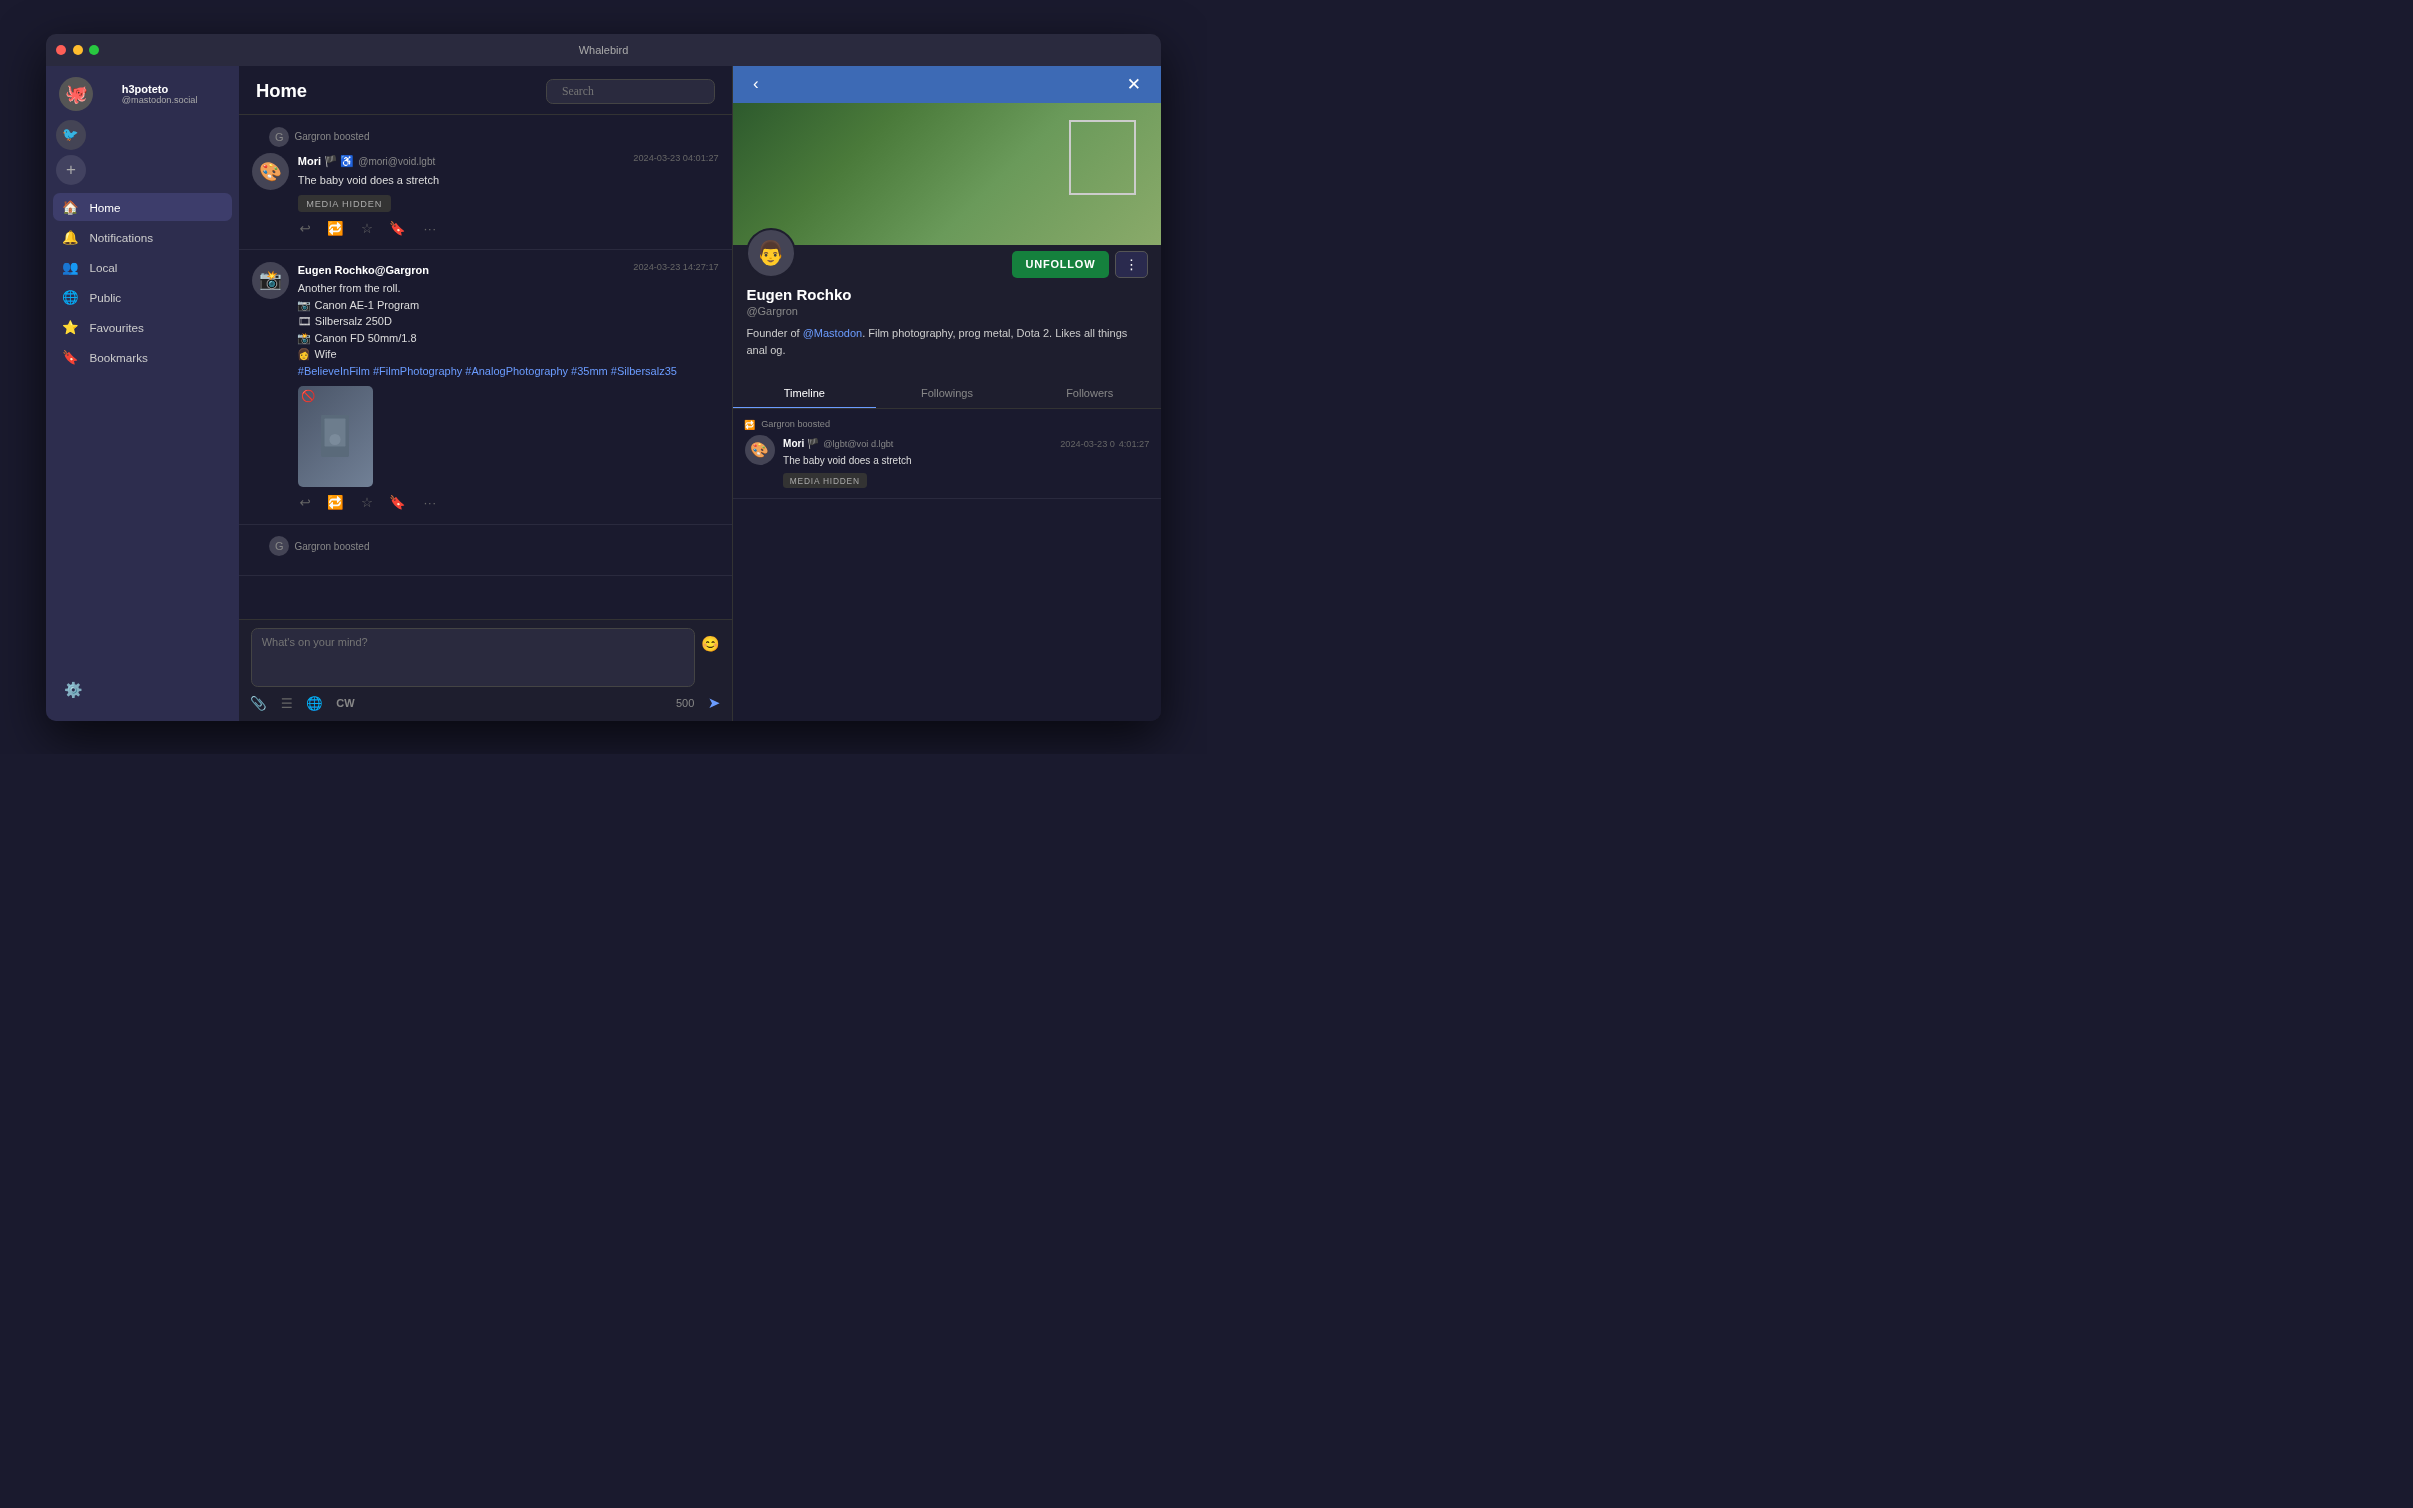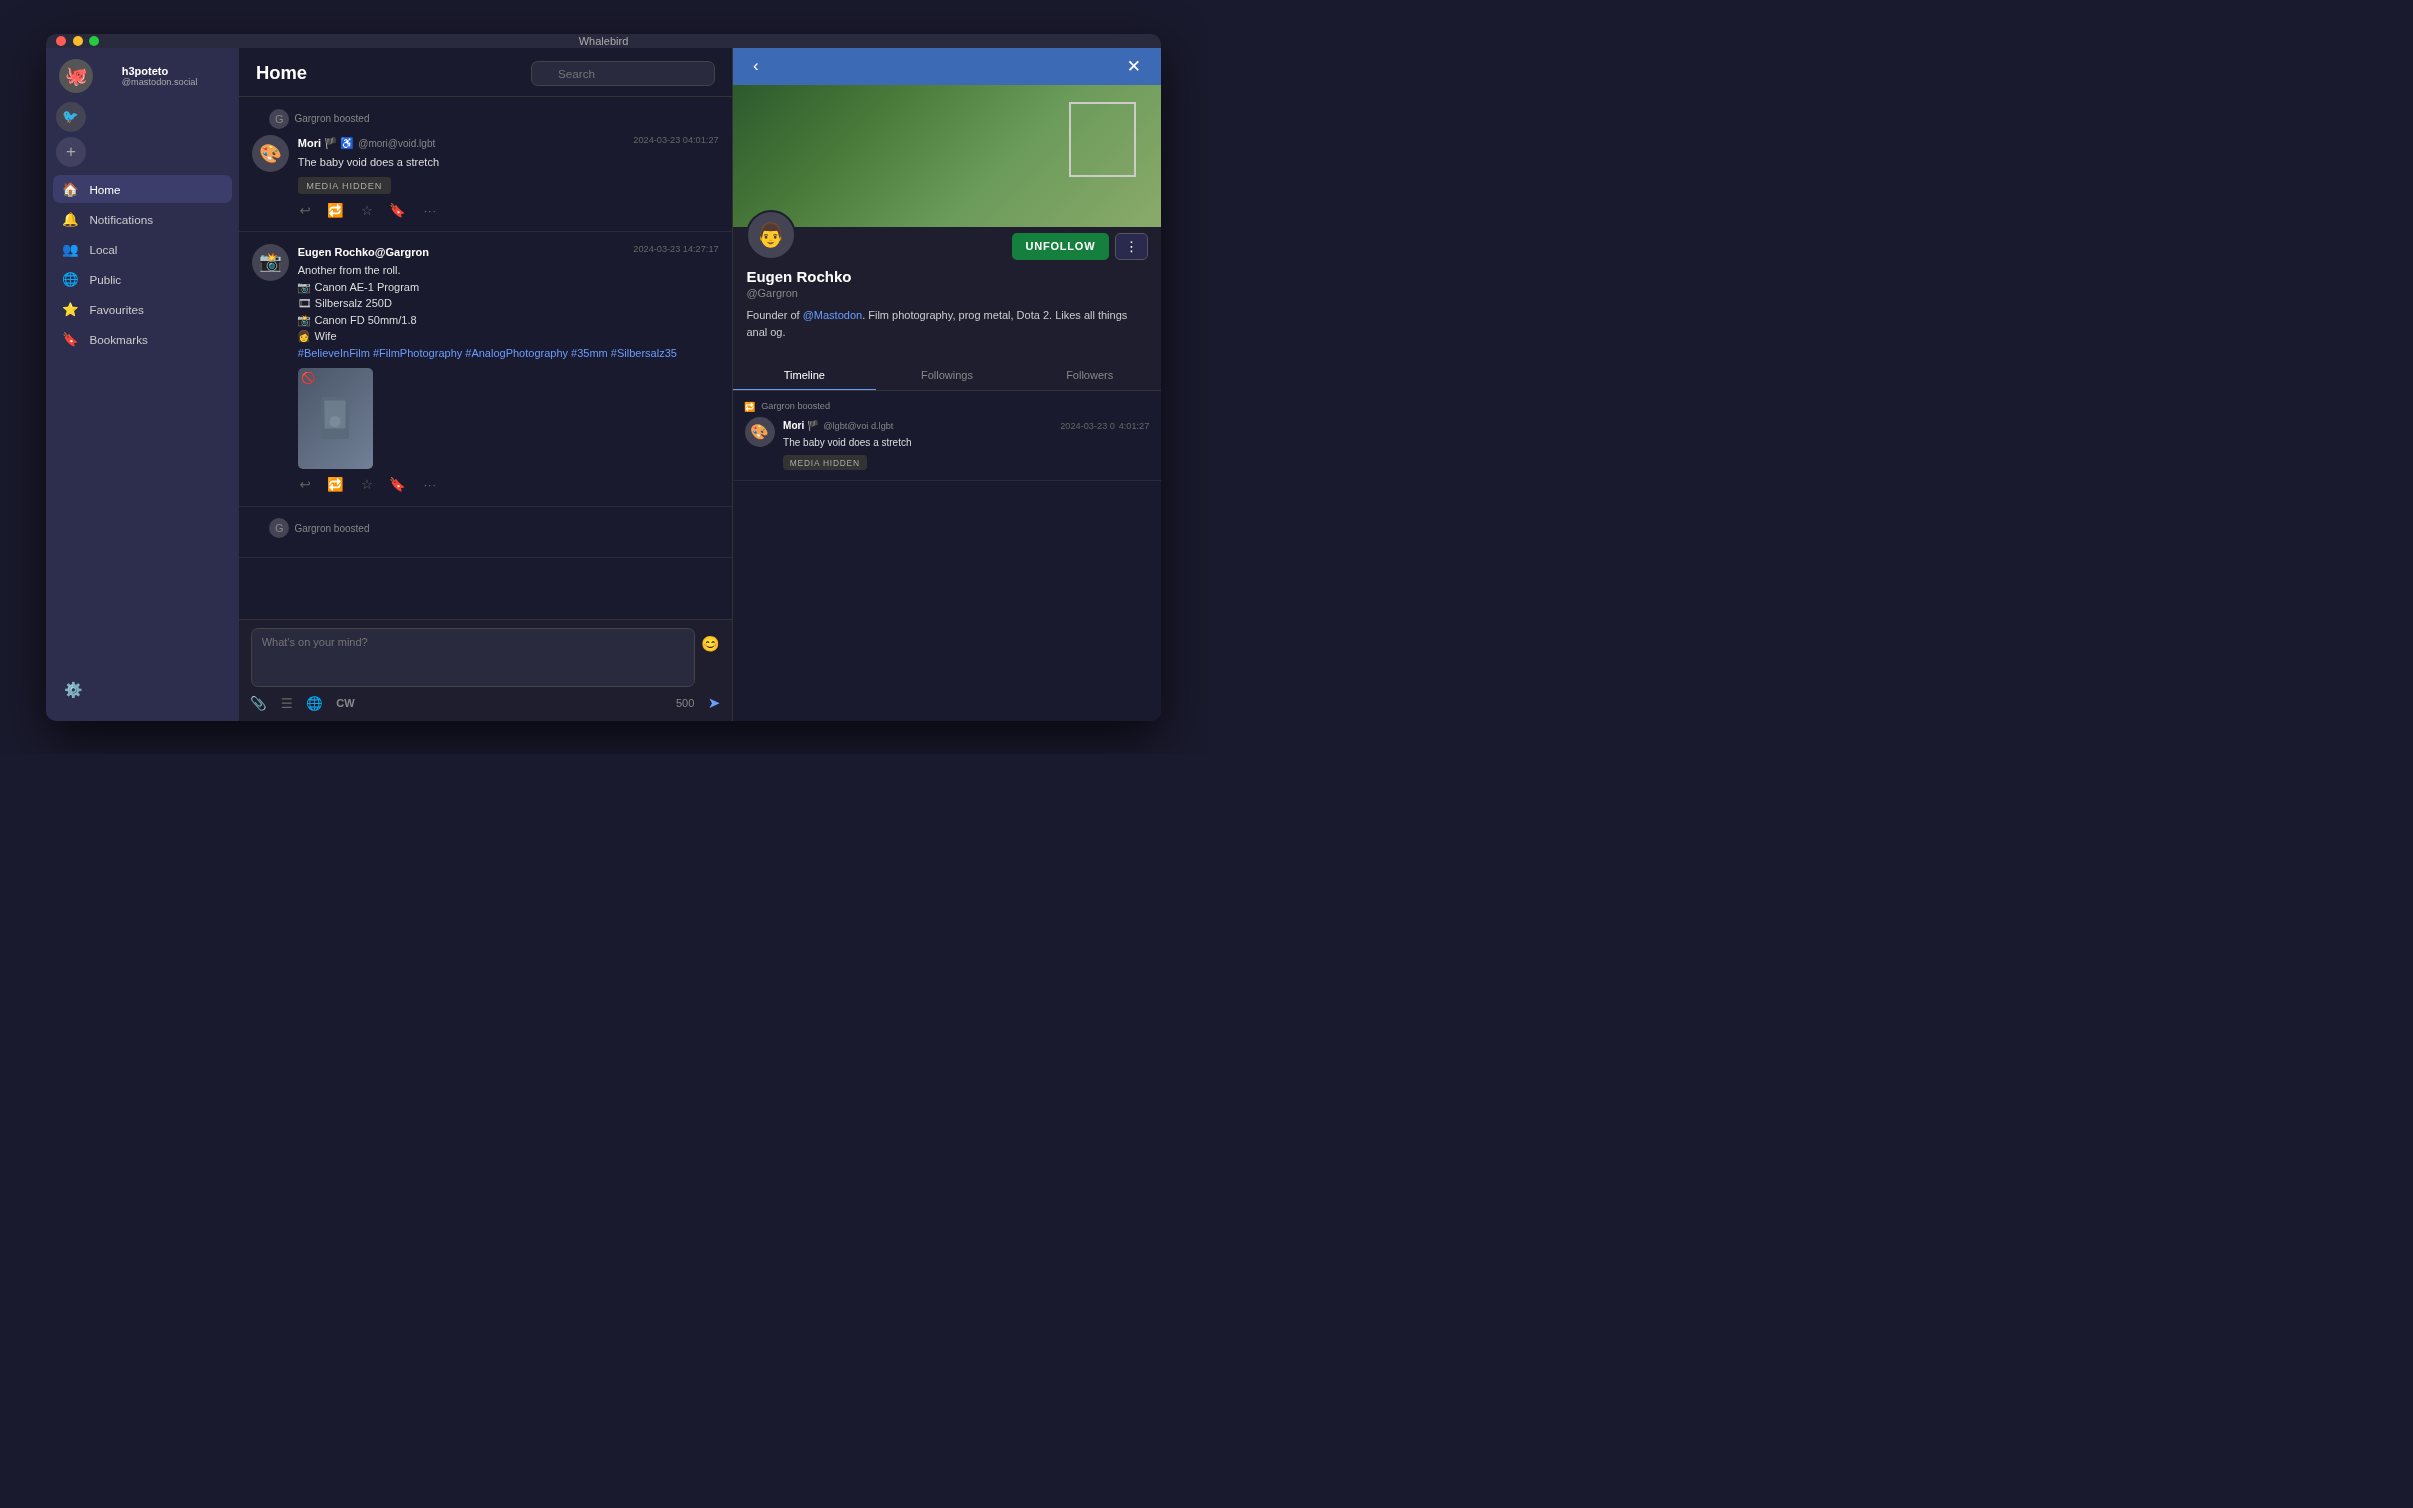--- a/index.html
+++ b/index.html
@@ -19,21 +19,21 @@
       background: #1e1e2e;
       border-radius: 10px;
       box-shadow: 0 17px 50px rgba(0,0,0,0.7);
       display: flex;
       flex-direction: column;
       overflow: hidden;
       position: relative;
     }
     .title-bar {
       background: #2a2a3e;
-      height: 14px;
+      height: 32px;
       display: flex;
       align-items: center;
       padding: 0 10px;
       flex-shrink: 0;
       position: relative;
     }
     .traffic-lights {
       display: flex;
       gap: 6.7px;
     }
@@ -171,25 +171,26 @@
     }
     .feed-title {
       color: #fff;
       font-size: 18.4px;
       font-weight: 700;
     }
     .search-bar {
       background: #2a2a3e;
       border: 0.8px solid #444;
       border-radius: 6.7px;
-      padding: 5px 26px;
+      padding: 5px 15px;
       color: #ccc;
       font-size: 11.7px;
-      width: 184px;
+      width: 169px;
       outline: none;
+      font-family: Liberation Serif, serif;
     }
     .feed-posts {
       flex: 1;
       overflow-y: auto;
       overflow-x: hidden;
     }
     .feed-posts::-webkit-scrollbar { width: 5px; }
     .feed-posts::-webkit-scrollbar-thumb { background: #444; border-radius: 2.5px; }
     .post {
       padding: 11.7px 13.4px;

